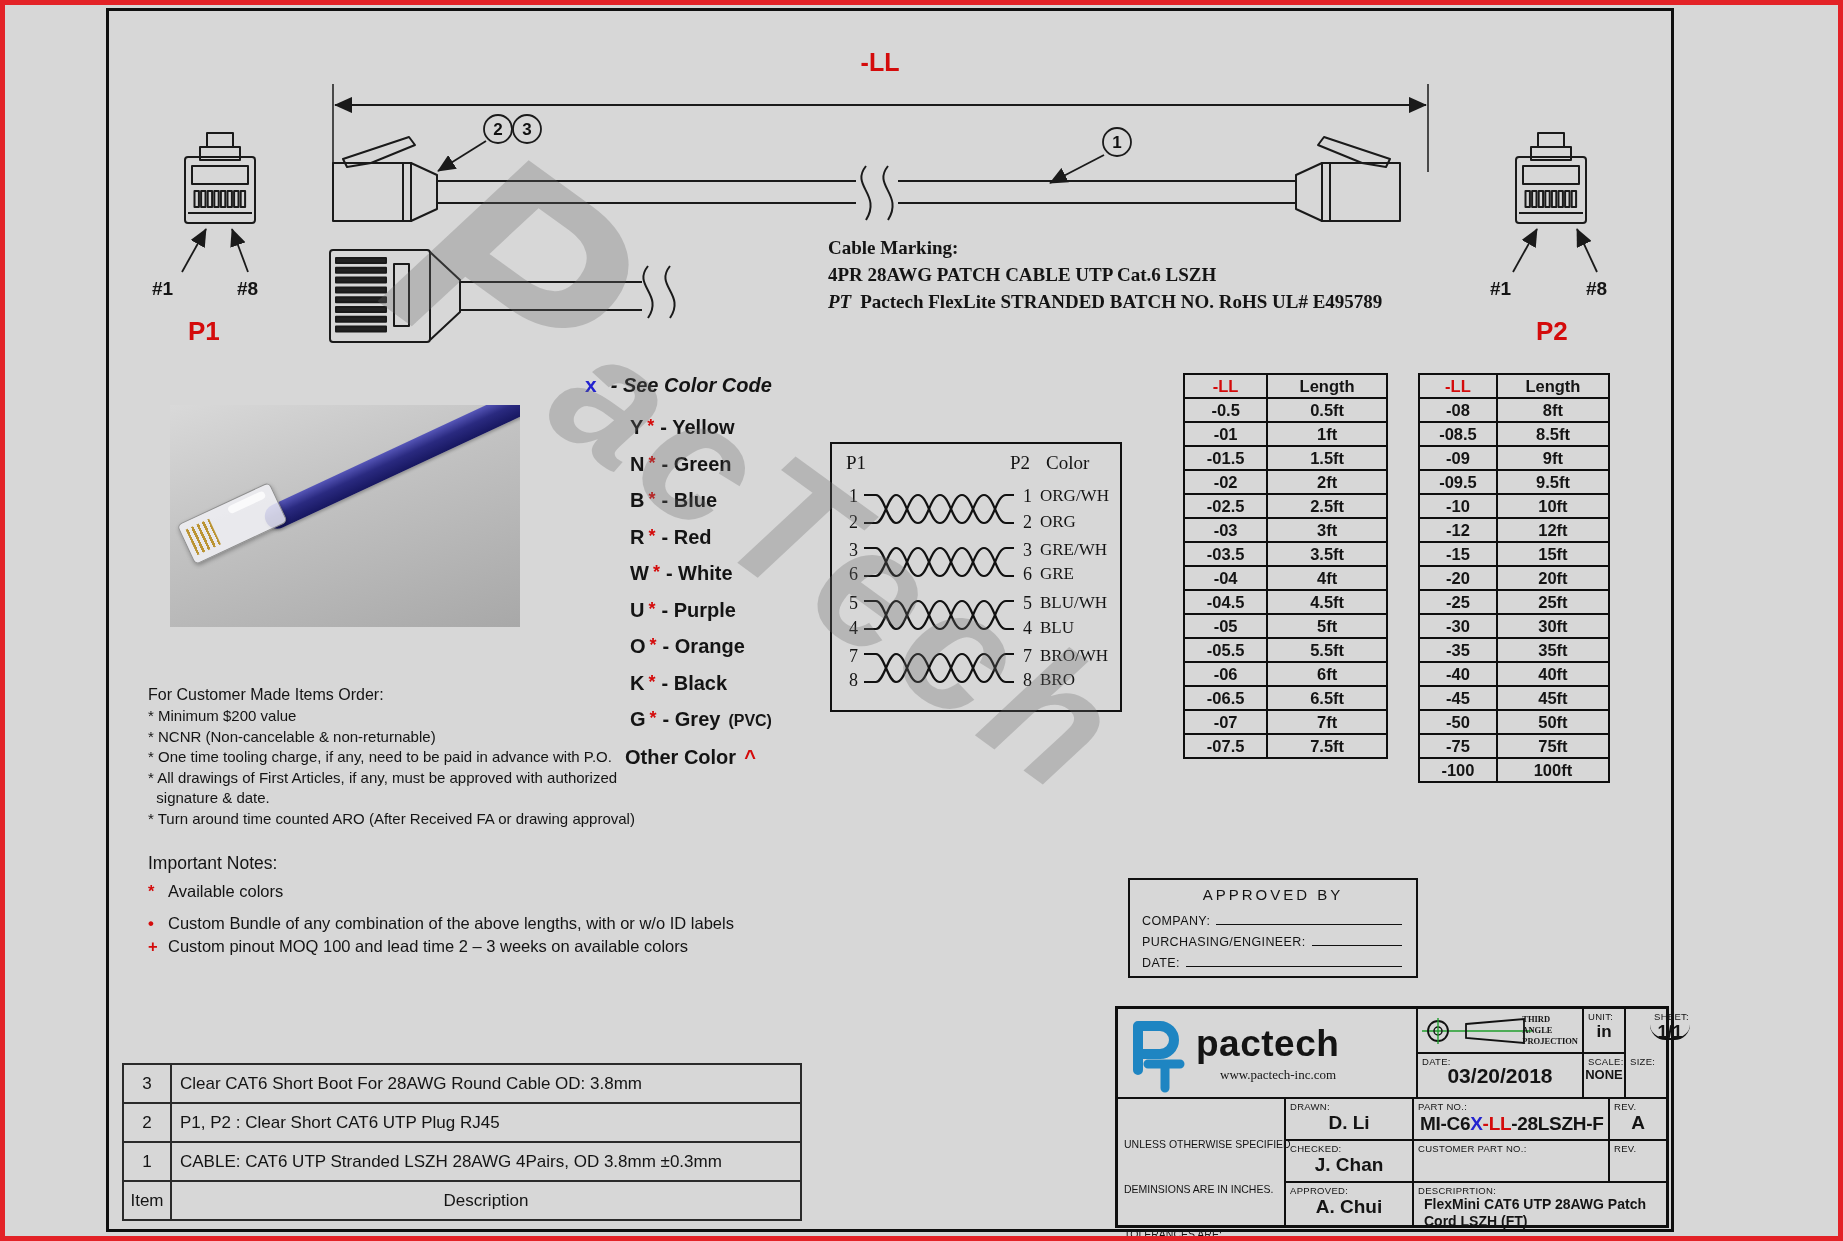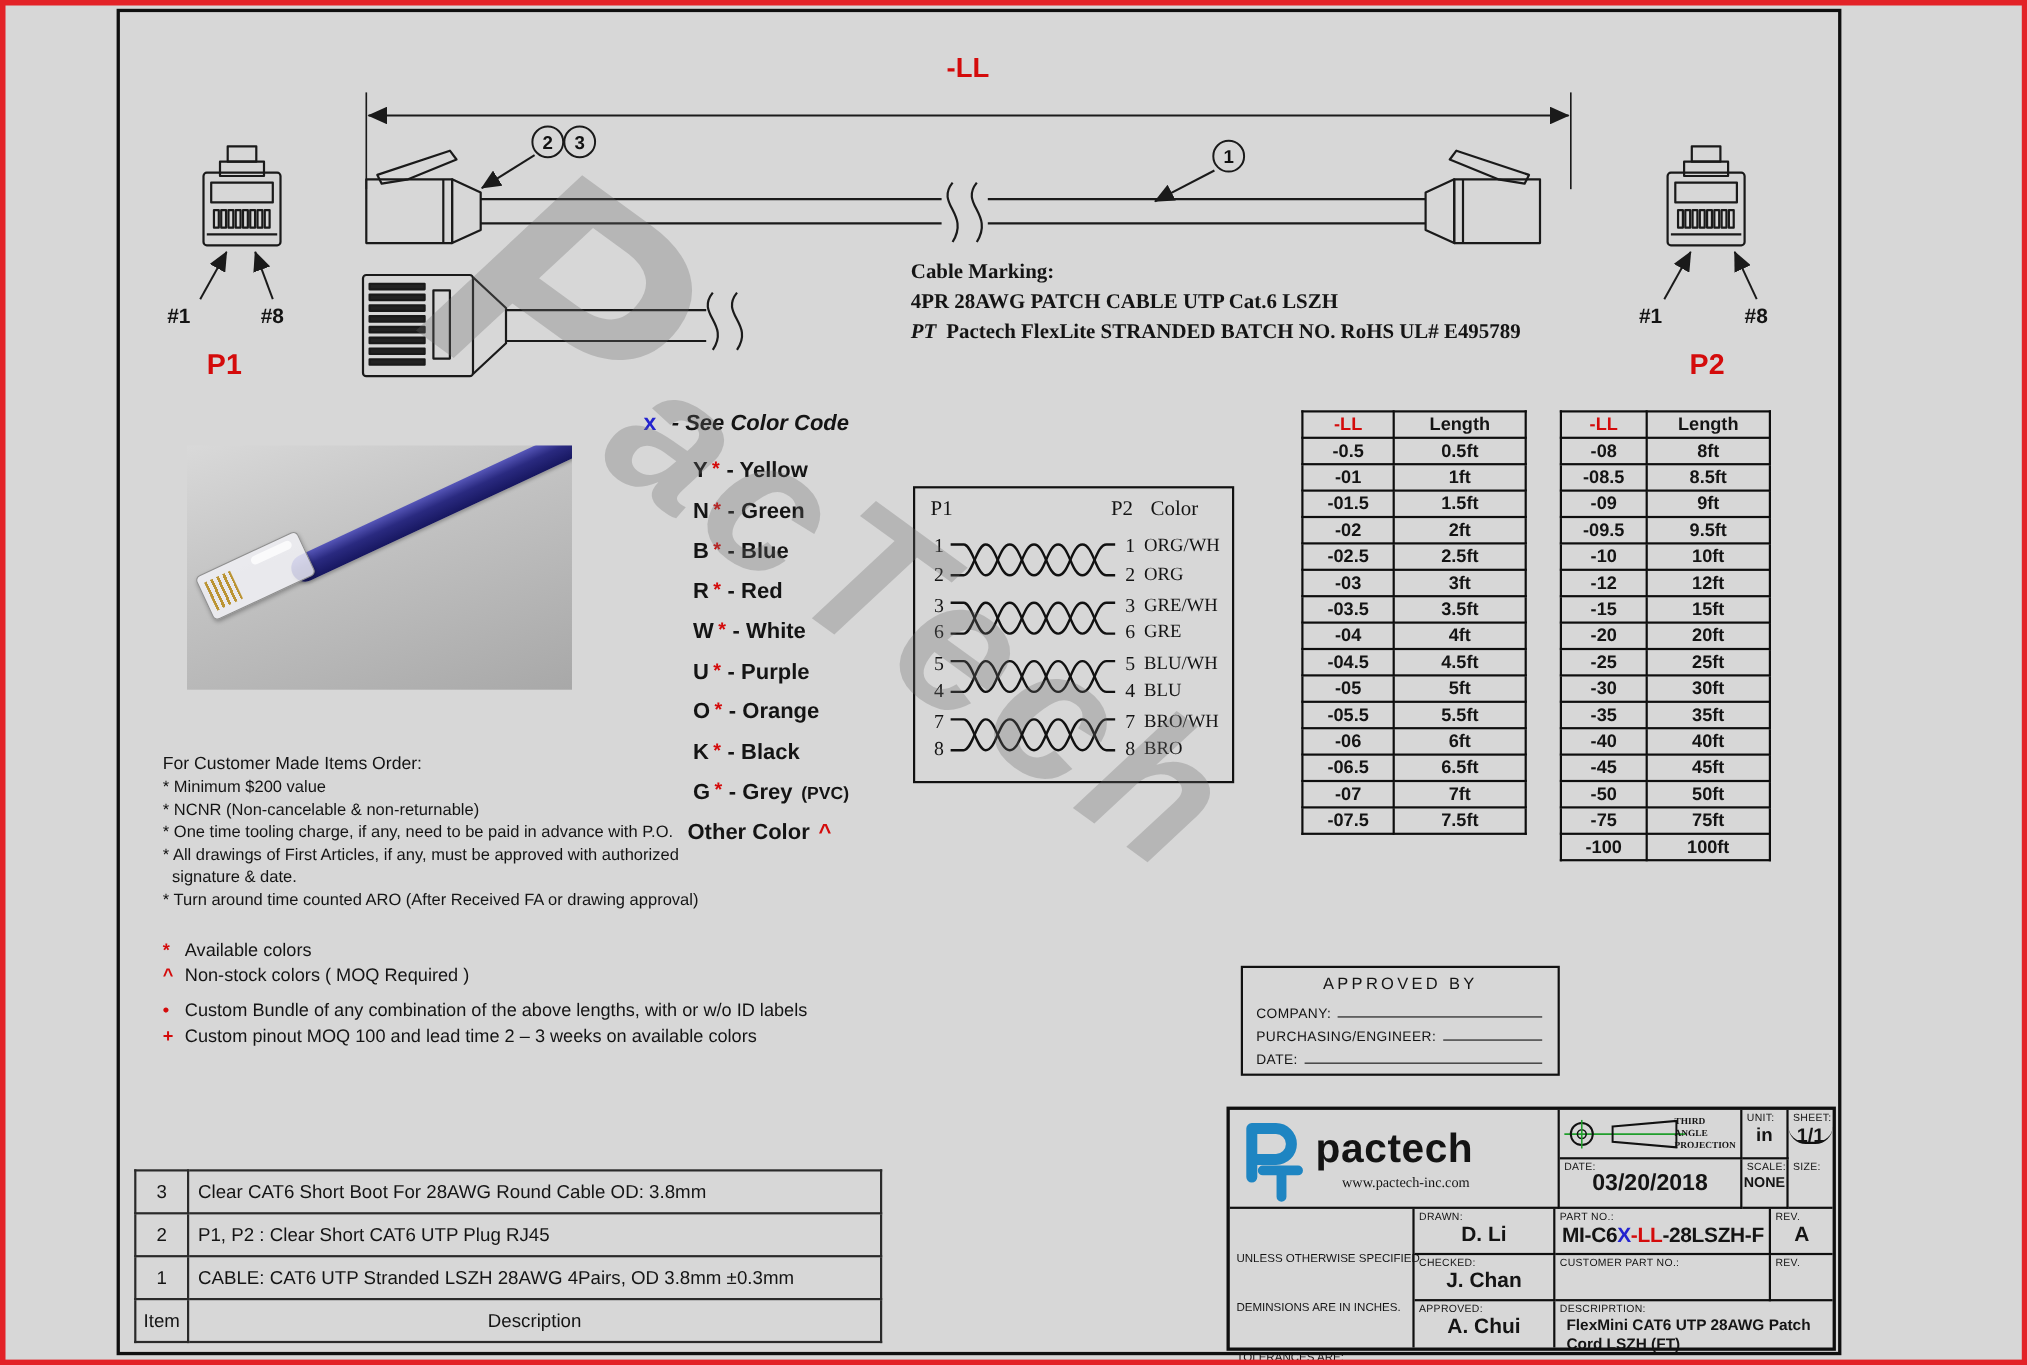--- a/index.html
+++ b/index.html
@@ -442,22 +442,22 @@
     <div class="t">For Customer Made Items Order:</div>
     <div class="l">* Minimum $200 value</div>
     <div class="l">* NCNR (Non-cancelable &amp; non-returnable)</div>
     <div class="l">* One time tooling charge, if any, need to be paid in advance with P.O.</div>
     <div class="l">* All drawings of First Articles, if any, must be approved with authorized</div>
     <div class="l">  signature &amp; date.</div>
     <div class="l">* Turn around time counted ARO (After Received FA or drawing approval)</div>
   </div>
 
   <div class="lbl impnotes">
+    <div class="t">Important Notes:</div>
     <div class="row"><span class="mk">*</span><span>Available colors</span></div>
-    <div class="row"><span class="mk">^</span><span>Non-stock colors  ( MOQ  Required )</span></div>
     <div class="row gap"><span class="mk">•</span><span>Custom Bundle of any combination of the above lengths, with or w/o ID labels</span></div>
     <div class="row"><span class="mk">+</span><span>Custom pinout MOQ 100 and lead time 2 – 3 weeks on available colors</span></div>
   </div>
 
   <div class="lbl appr">
     <div class="t">APPROVED  BY</div>
     <div class="row">
         <span>COMPANY:</span>
         <span class="line"></span>
       </div>
@@ -495,21 +495,21 @@
       <div class="projtxt">
         <div>THIRD</div>
         <div>ANGLE</div>
         <div>PROJECTION</div>
       </div>
     </div>
     <div class="cell br bb" style="left:466px;top:0;width:42px;height:45px;">
       <div class="slab">UNIT:</div>
       <div class="cval" style="font-size:17px;">in</div>
     </div>
-    <div class="cell bb" style="left:508px;top:0;width:40px;height:31px;border-radius:17px;">
+    <div class="cell bb" style="left:532px;top:0;width:40px;height:31px;border-radius:17px;">
       <div class="slab">SHEET:</div>
       <div class="cval" style="font-size:18px;">1/1</div>
     </div>
     <div class="cell br bb" style="left:300px;top:45px;width:166px;height:45px;">
       <div class="slab">DATE:</div>
       <div class="cval" style="font-size:21px;margin-top:-3px;text-align:center;">03/20/2018</div>
     </div>
     <div class="cell br bb" style="left:466px;top:45px;width:42px;height:45px;">
       <div class="slab">SCALE:</div>
       <div class="cval" style="font-size:13px;">NONE</div>

